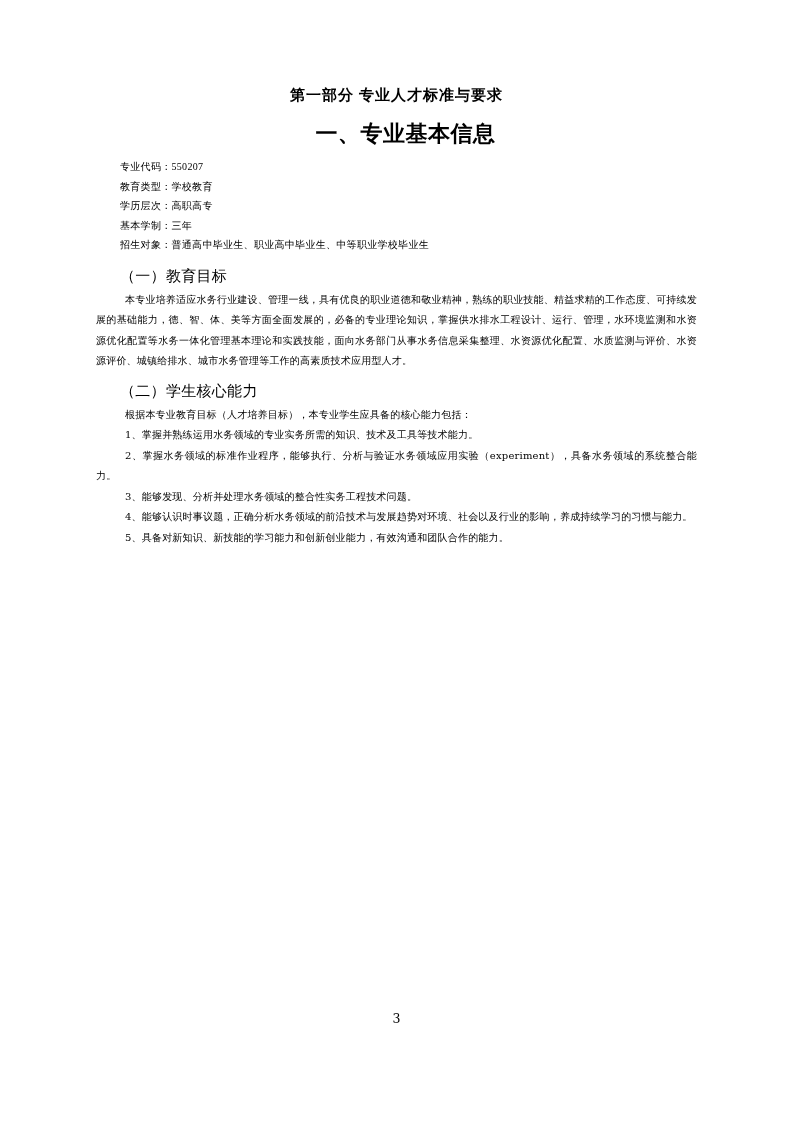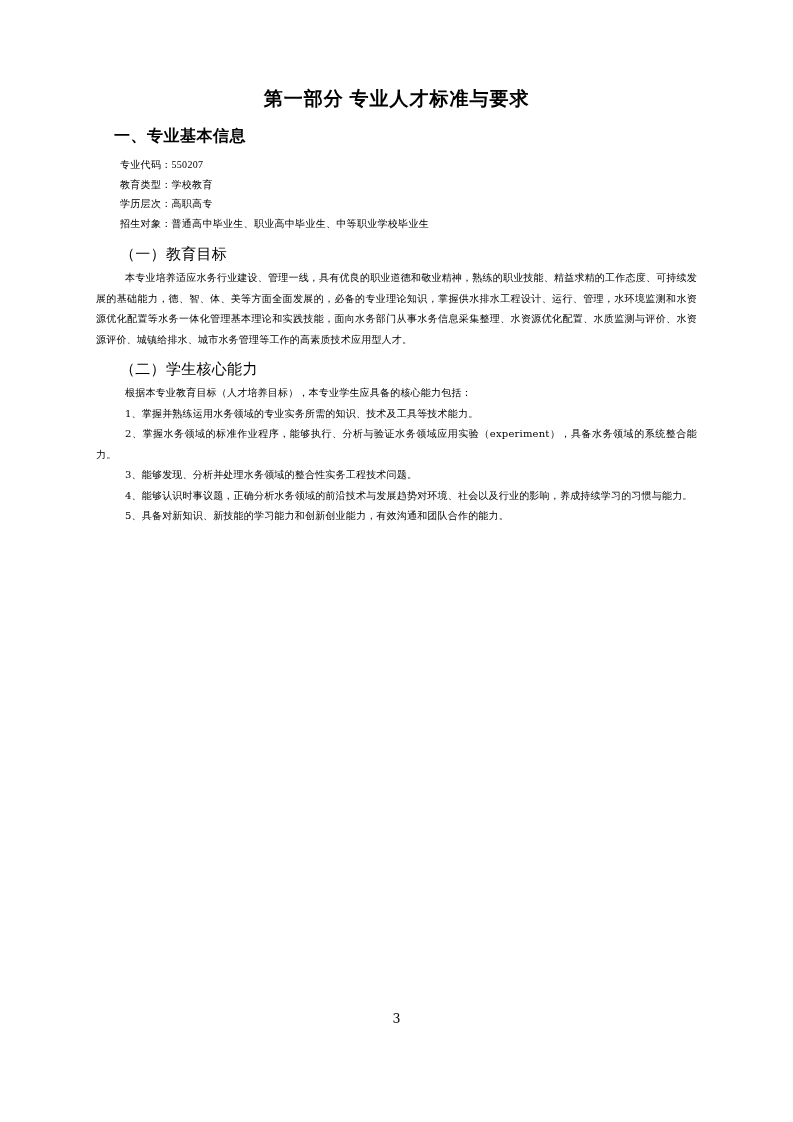--- a/index.html
+++ b/index.html
@@ -16,32 +16,33 @@
   }
   .page {
     position: relative;
     width: 793px;
     height: 1122px;
     box-sizing: border-box;
     padding: 78px 96px 40px 96px;
   }
   .doc-title {
     text-align: center;
-    font-size: 19px;
+    font-size: 15px;
     font-weight: bold;
     letter-spacing: 1px;
     margin: 8px 0 14px 0;
-    font-family: Liberation Serif, serif;
+    font-family: Liberation Sans, sans-serif;
   }
   .heading-1 {
-    font-size: 16px;
+    font-size: 22px;
     font-weight: bold;
     margin: 10px 0 8px 0;
     text-indent: 18px;
     letter-spacing: 0.5px;
+    text-align: center;
   }
   .info-line {
     font-size: 10px;
     line-height: 1.95;
     text-indent: 24px;
     letter-spacing: 0.3px;
     font-family: Liberation Serif, serif;
   }
   .heading-2 {
     font-size: 15px;
@@ -75,20 +76,21 @@
 <div class="page">
 
   <div class="doc-title">第一部分  专业人才标准与要求</div>
 
   <div class="heading-1">一、专业基本信息</div>
 
   <div>
     <div class="info-line">专业代码：550207</div>
     <div class="info-line">教育类型：学校教育</div>
     <div class="info-line">学历层次：高职高专</div>
+    <div class="info-line">基本学制：三年</div>
     <div class="info-line">招生对象：普通高中毕业生、职业高中毕业生、中等职业学校毕业生</div>
   </div>
 
   <div class="spacer-xs"></div>
 
 
   <div class="heading-2">（一）教育目标</div>
   <p class="para">本专业培养适应水务行业建设、管理一线，具有优良的职业道德和敬业精神，熟练的职业技能、精益求精的工作态度、可持续发展的基础能力，德、智、体、美等方面全面发展的，必备的专业理论知识，掌握供水排水工程设计、运行、管理，水环境监测和水资源优化配置等水务一体化管理基本理论和实践技能，面向水务部门从事水务信息采集整理、水资源优化配置、水质监测与评价、水资源评价、城镇给排水、城市水务管理等工作的高素质技术应用型人才。</p>
 
   <div class="heading-2">（二）学生核心能力</div>

